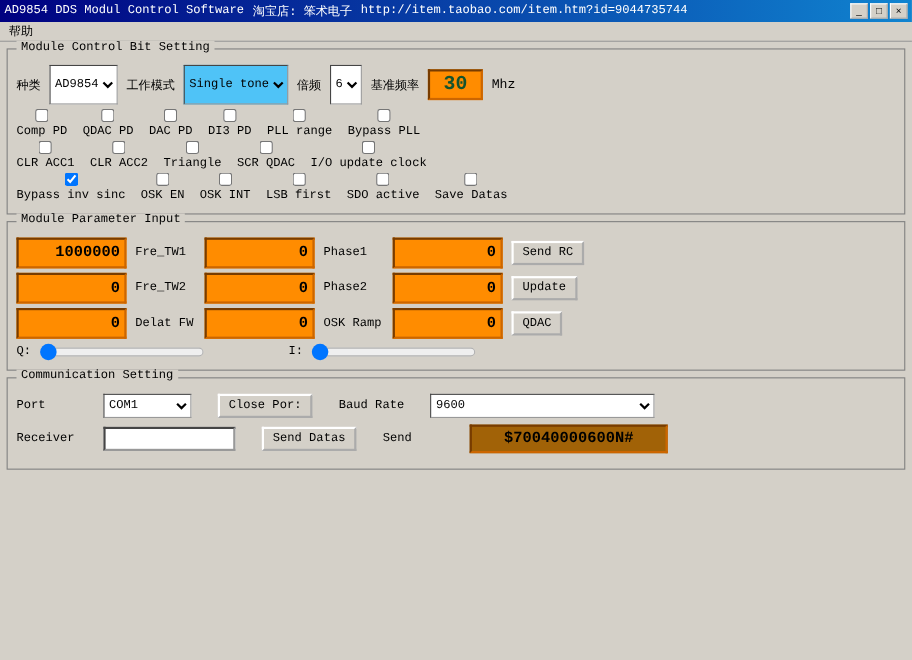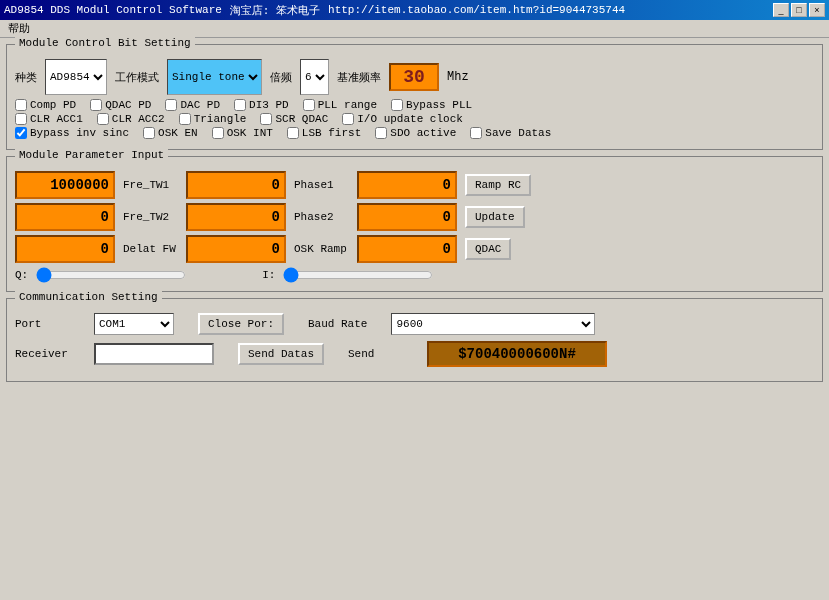--- a/index.html
+++ b/index.html
@@ -68,41 +68,42 @@
     label { font-size: 11px; white-space: nowrap; }
     select {
       background: white;
       border: 1px inset #999;
       font-size: 11px;
       height: 36px;
       font-family: 'Courier New', monospace;
     }
     .base-freq-box {
       background: #ff8c00;
-      color: #7f1d1d;
+      color: #14532d;
       font-weight: bold;
       font-size: 18px;
       padding: 2px 10px;
       border: 2px inset #cc6600;
       min-width: 50px;
       text-align: center;
     }
     .checkbox-row {
       display: flex;
       align-items: center;
       gap: 14px;
       flex-wrap: wrap;
       margin-bottom: 2px;
     }
     .checkbox-item {
       display: flex;
       align-items: center;
       gap: 3px;
       font-size: 11px;
       white-space: nowrap;
+      flex-direction: column;
     }
     input[type=checkbox] { width: 12px; height: 12px; }
     .orange-input {
       background: #ff8c00;
       border: 2px inset #cc6600;
       color: black;
       font-weight: bold;
       font-size: 14px;
       text-align: right;
       padding: 2px 4px;
@@ -294,21 +295,21 @@
 
   <div class="group-box">
     <span class="group-label">Module Parameter Input</span>
 
     <div class="row">
       <input class="orange-input" type="text" value="1000000" style="">
       <span class="param-label">Fre_TW1</span>
       <input class="orange-input" type="text" value="0" style="">
       <span class="param-label">Phase1</span>
       <input class="orange-input" type="text" value="0" style="">
-      <button class="btn-standard">Ramp RC</button>
+      <button class="btn-standard">Send RC</button>
     </div>
 
     <div class="row">
       <input class="orange-input" type="text" value="0" style="">
       <span class="param-label">Fre_TW2</span>
       <input class="orange-input" type="text" value="0" style="">
       <span class="param-label">Phase2</span>
       <input class="orange-input" type="text" value="0" style="">
       <button class="btn-standard">Update</button>
     </div>

